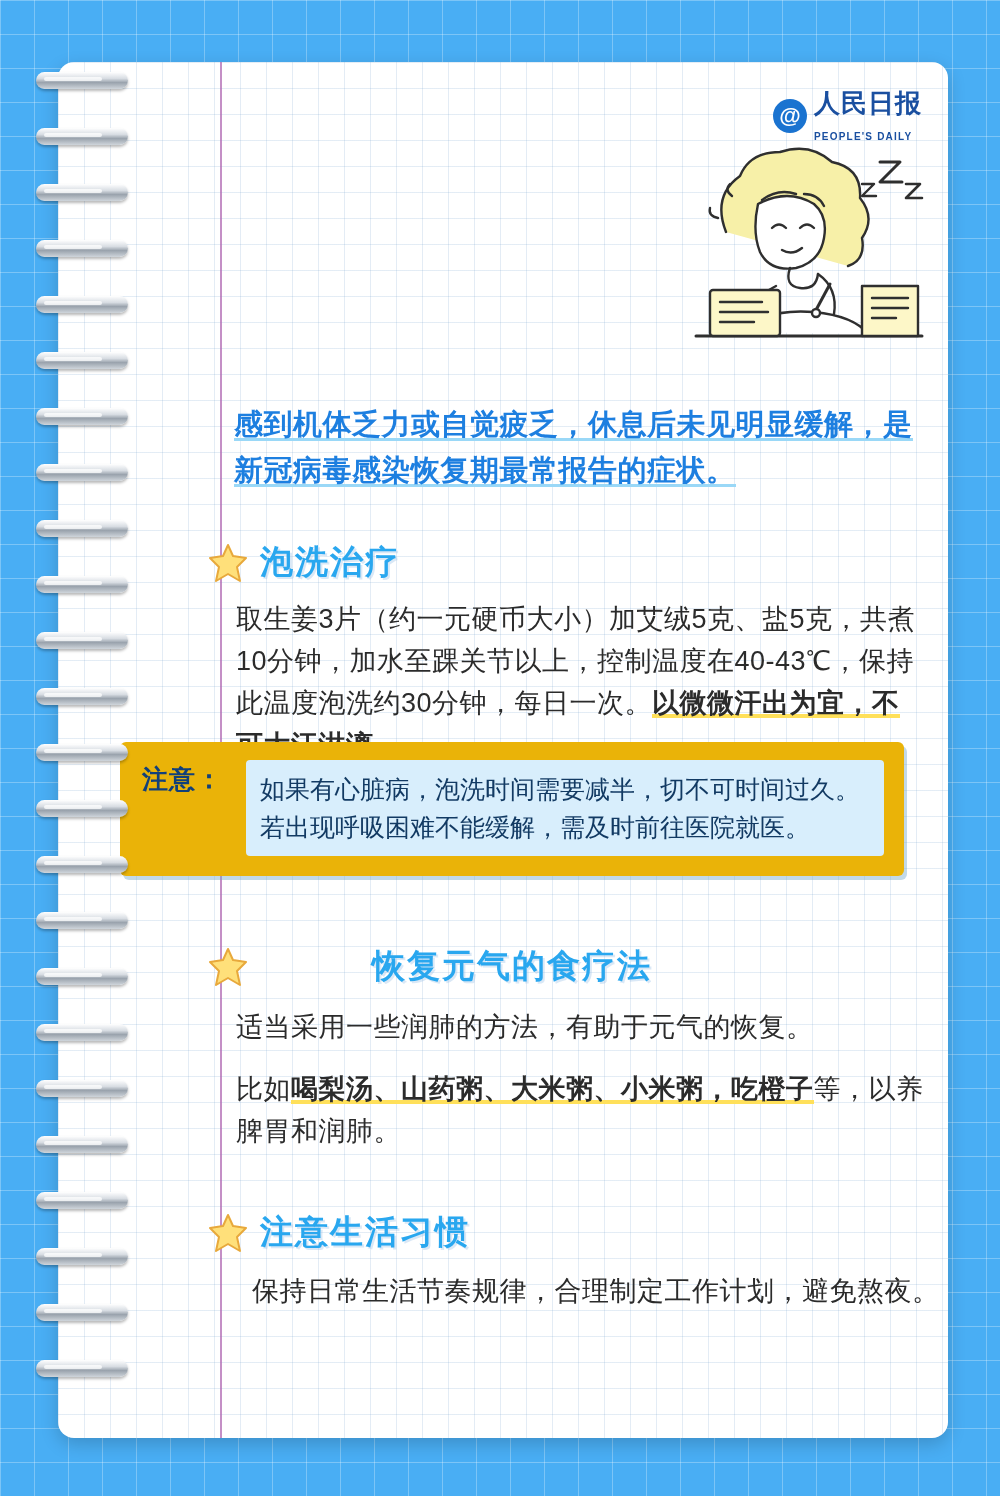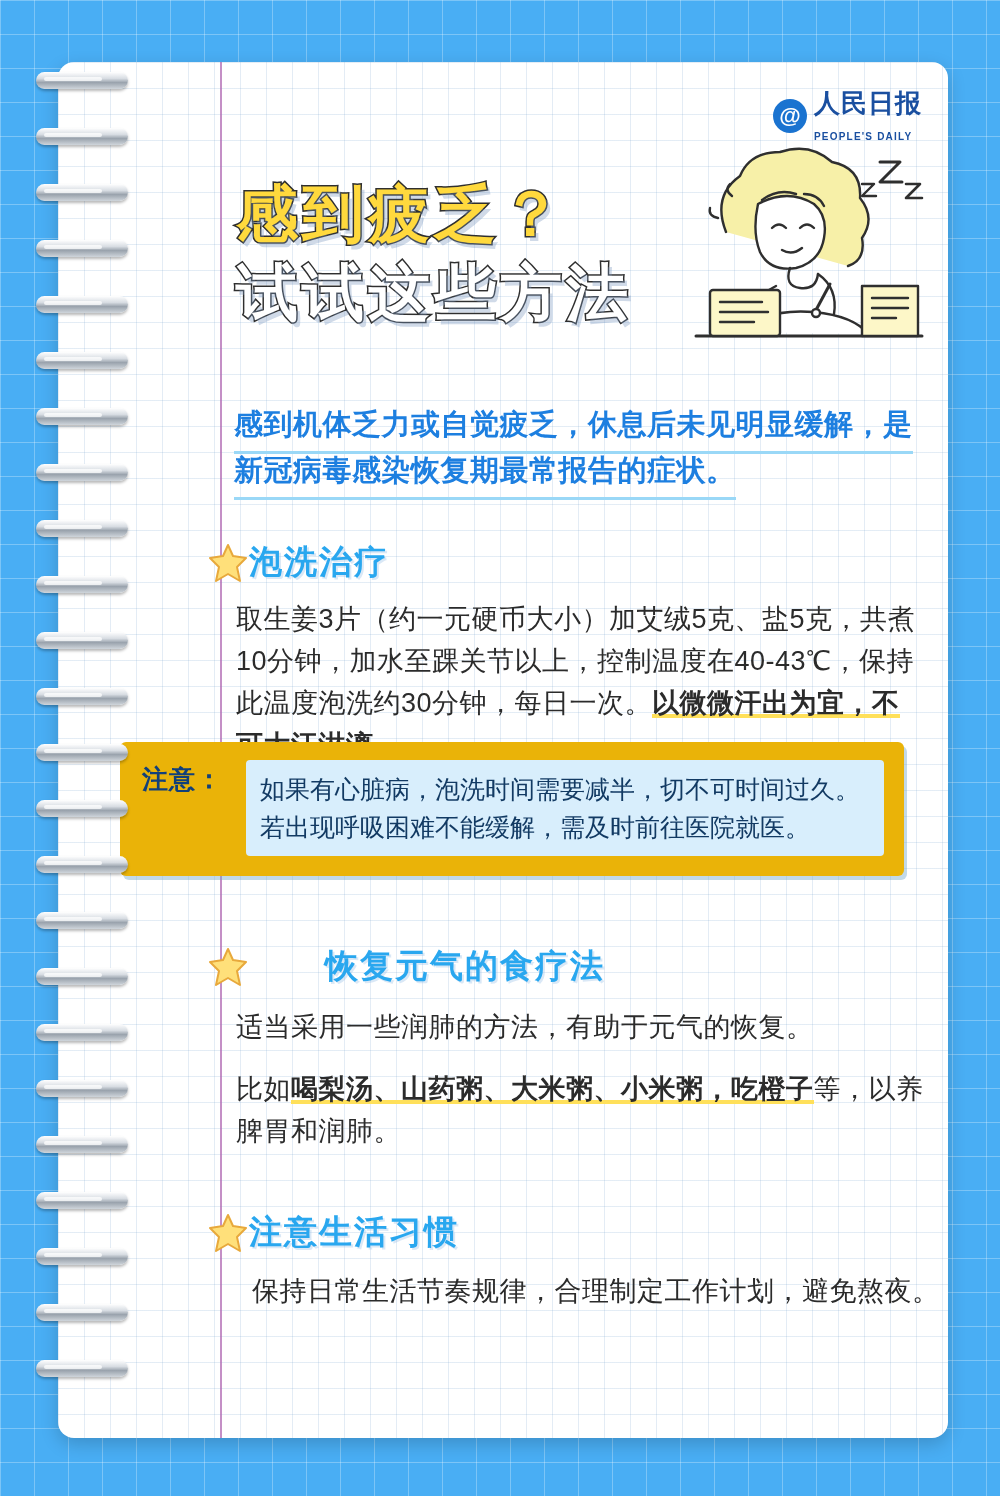--- a/index.html
+++ b/index.html
@@ -167,29 +167,29 @@
     top: 340px;
     width: 690px;
     font-size: 29px;
     line-height: 1.58;
     color: #1d7fe0;
     font-weight: bold;
     letter-spacing: 0.5px;
   }
   .intro .u {
     background-image: linear-gradient(to top, #9ad8f7 0, #9ad8f7 3px, transparent 3px);
-    padding-bottom: 14px;
+    padding-bottom: 1px;
   }
 
   
   .sec-head {
     position: absolute;
     display: flex;
     align-items: center;
-    gap: 1px;
+    gap: 12px;
   }
   .star {
     width: 40px;
     height: 40px;
     flex: 0 0 40px;
   }
   .sec-title {
     font-size: 33px;
     font-weight: bold;
     color: #29a7ef;
@@ -307,24 +307,20 @@
 
         <path d="M214 22 h20 l-20 20 h22" stroke-width="3"></path>
         <path d="M240 44 h14 l-14 14 h16" stroke-width="2.6"></path>
         <path d="M196 44 h12 l-12 12 h14" stroke-width="2.4"></path>
 
         <path d="M66 56 q-8 -6 -2 -12"></path>
         <path d="M52 78 q-10 -2 -8 -10"></path>
       </g>
     </svg>
 
-    <div class="title-block">
-      <div class="title-line first">感到疲乏？</div>
-      <div class="title-line second">试试这些方法</div>
-    </div>
 
     <div class="intro">
       <span class="u">感到机体乏力或自觉疲乏，休息后未见明显缓解，是新冠病毒感染恢复期最常报告的症状。</span>
     </div>
 
     <div class="sec-head" style="left:150px; top:478px;">
       <svg class="star" viewBox="0 0 40 40">
         <path d="M20 2 L25 13 L38 15 L29 24 L32 38 L20 31 L8 38 L11 24 L2 15 L15 13 Z" fill="#ffe07a" stroke="#e8a93c" stroke-width="2" stroke-linejoin="round"></path>
       </svg>
       <span class="sec-title">泡洗治疗</span>
@@ -335,21 +331,21 @@
 
     <div class="note-box">
       <div class="note-label">注意：</div>
       <div class="note-body">如果有心脏病，泡洗时间需要减半，切不可时间过久。若出现呼吸困难不能缓解，需及时前往医院就医。</div>
     </div>
 
     <div class="sec-head" style="left:150px; top:882px;">
       <svg class="star" viewBox="0 0 40 40">
         <path d="M20 2 L25 13 L38 15 L29 24 L32 38 L20 31 L8 38 L11 24 L2 15 L15 13 Z" fill="#ffe07a" stroke="#e8a93c" stroke-width="2" stroke-linejoin="round"></path>
       </svg>
-      <span class="sec-title" style="margin-left:76px;">恢复元气的食疗法</span>
+      <span class="sec-title" style="margin-left:112px;">恢复元气的食疗法</span>
     </div>
     <div class="body-text" style="left:178px; top:1006px; width:690px;">
       <span>比如</span><span class="hl">喝梨汤、山药粥、大米粥、小米粥，吃橙子</span><span>等，以养脾胃和润肺。</span>
     </div>
     <div class="body-text" style="left:178px; top:944px; width:690px;">适当采用一些润肺的方法，有助于元气的恢复。</div>
 
     <div class="sec-head" style="left:150px; top:1148px;">
       <svg class="star" viewBox="0 0 40 40">
         <path d="M20 2 L25 13 L38 15 L29 24 L32 38 L20 31 L8 38 L11 24 L2 15 L15 13 Z" fill="#ffe07a" stroke="#e8a93c" stroke-width="2" stroke-linejoin="round"></path>
       </svg>

